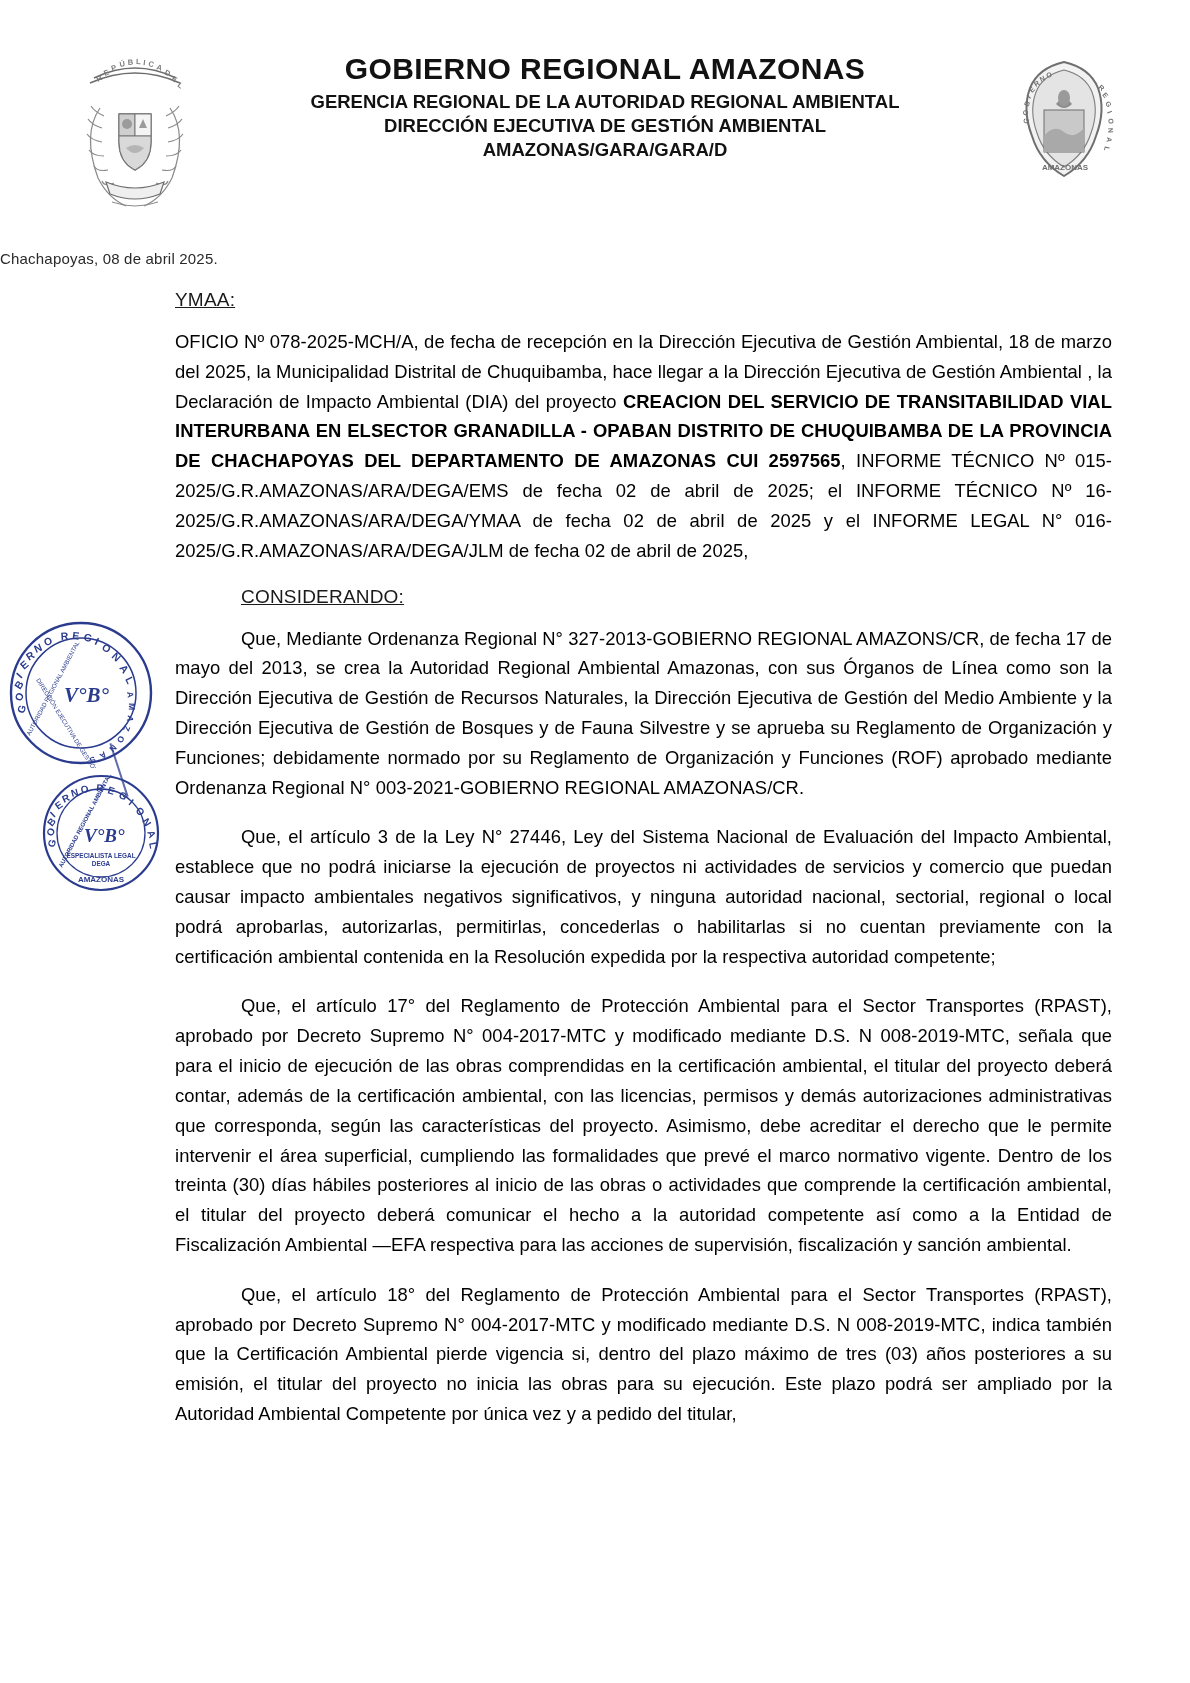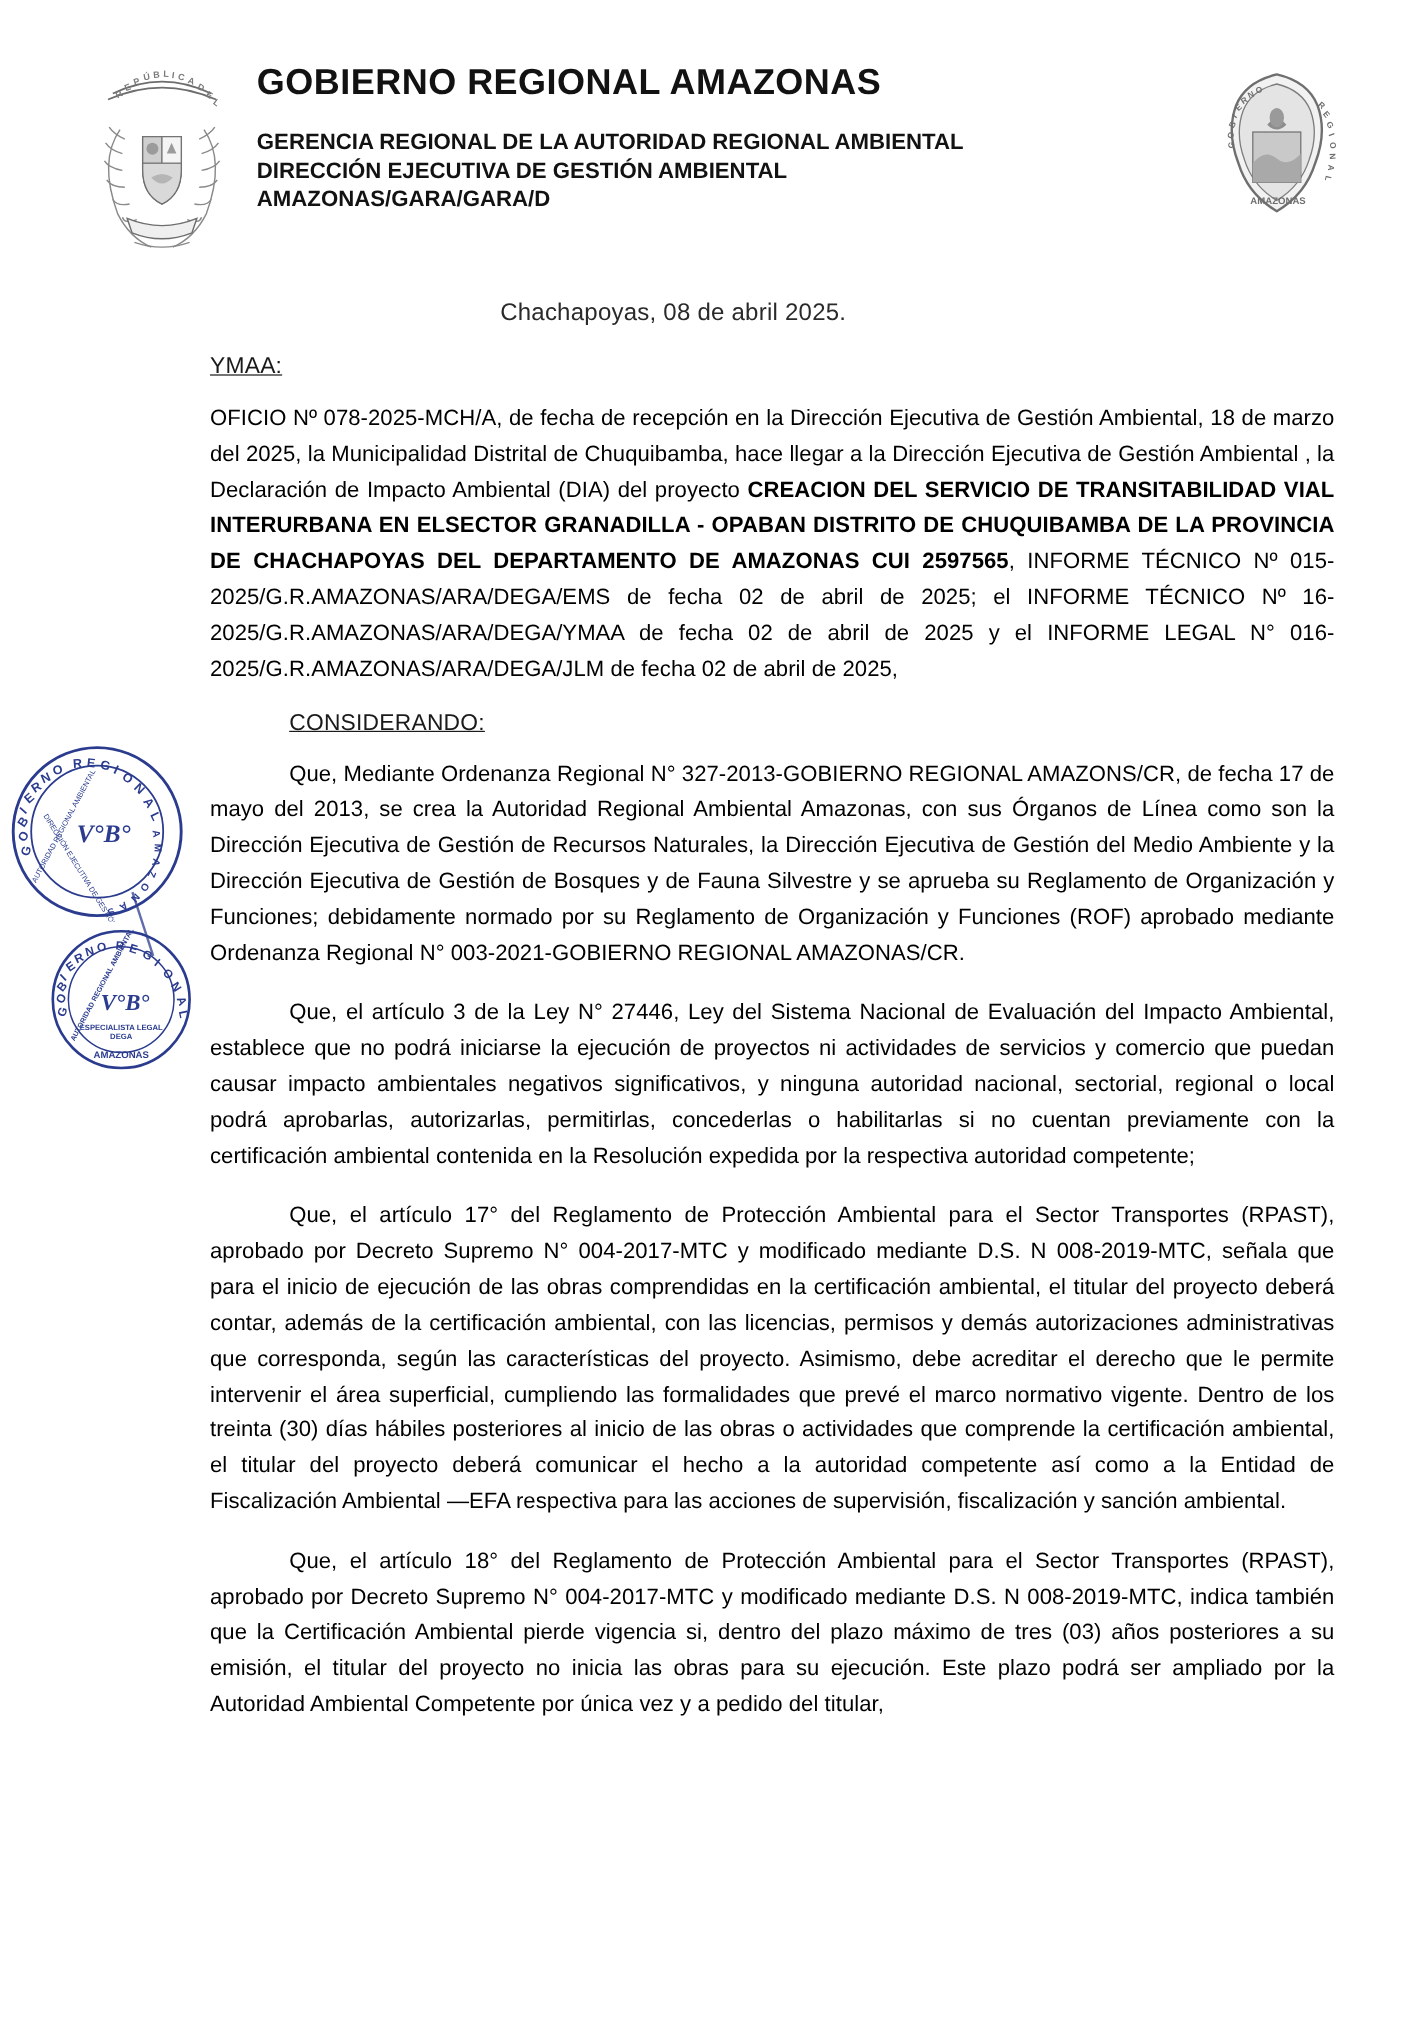--- a/index.html
+++ b/index.html
@@ -33,46 +33,47 @@
   }
   .crest-right {
     width: 130px;
     flex: 0 0 130px;
     display: flex;
     justify-content: center;
     padding-top: 6px;
   }
   .header-text {
     flex: 1 1 auto;
+    text-align: center;
     padding: 0 4px;
   }
   .h-title {
     font-size: 30px;
     font-weight: bold;
     letter-spacing: 0.4px;
     line-height: 1.12;
     color: #121212;
   }
   .h-sub {
     font-size: 18.5px;
     font-weight: bold;
     line-height: 1.3;
-    margin-top: 20px;
+    margin-top: 4px;
     color: #121212;
   }
   .h-sub div { white-space: nowrap; }
 
   
   .crest-svg { display:block; }
 
   
   .dateline {
     margin: 34px 68px 0 0;
-    text-align: center;
-    font-size: 20px;
+    text-align: left;
+    font-size: 15px;
     color: #2a2a2a;
     letter-spacing: 0.2px;
   }
 
   
   .body-wrap {
     margin: 22px 0 0 0;
     padding: 0 78px 0 175px;
   }
   .section-label {

